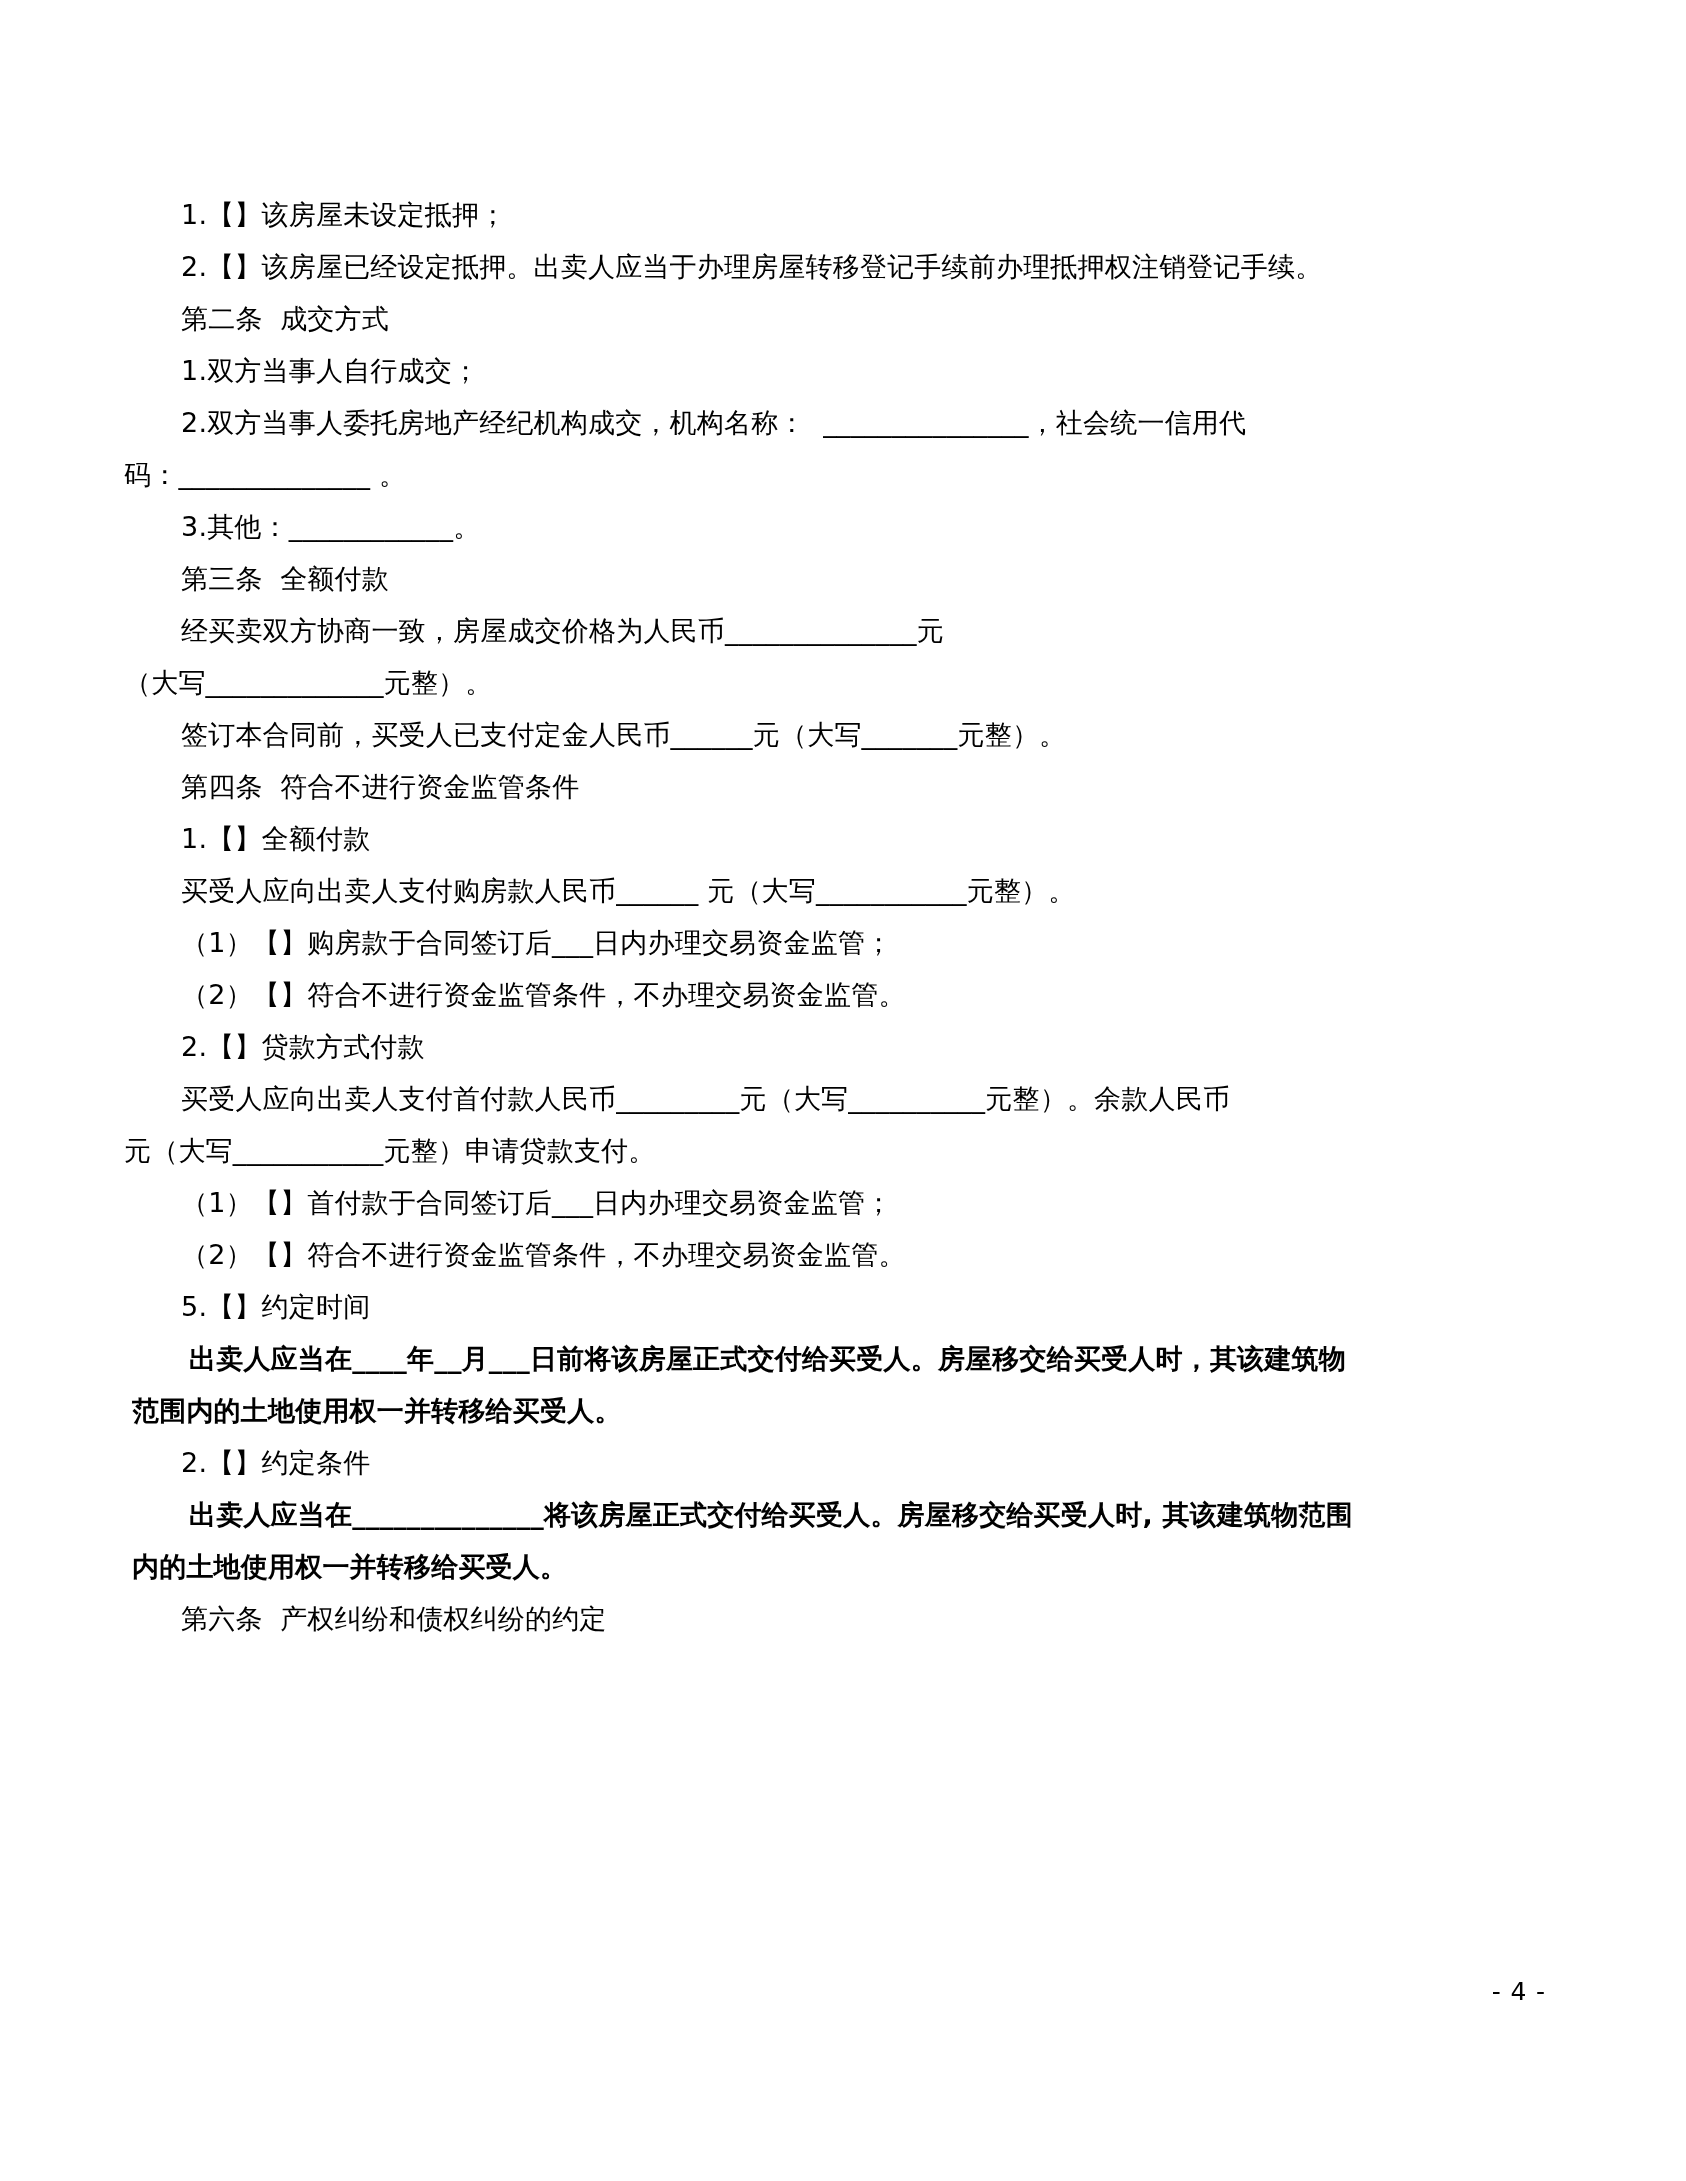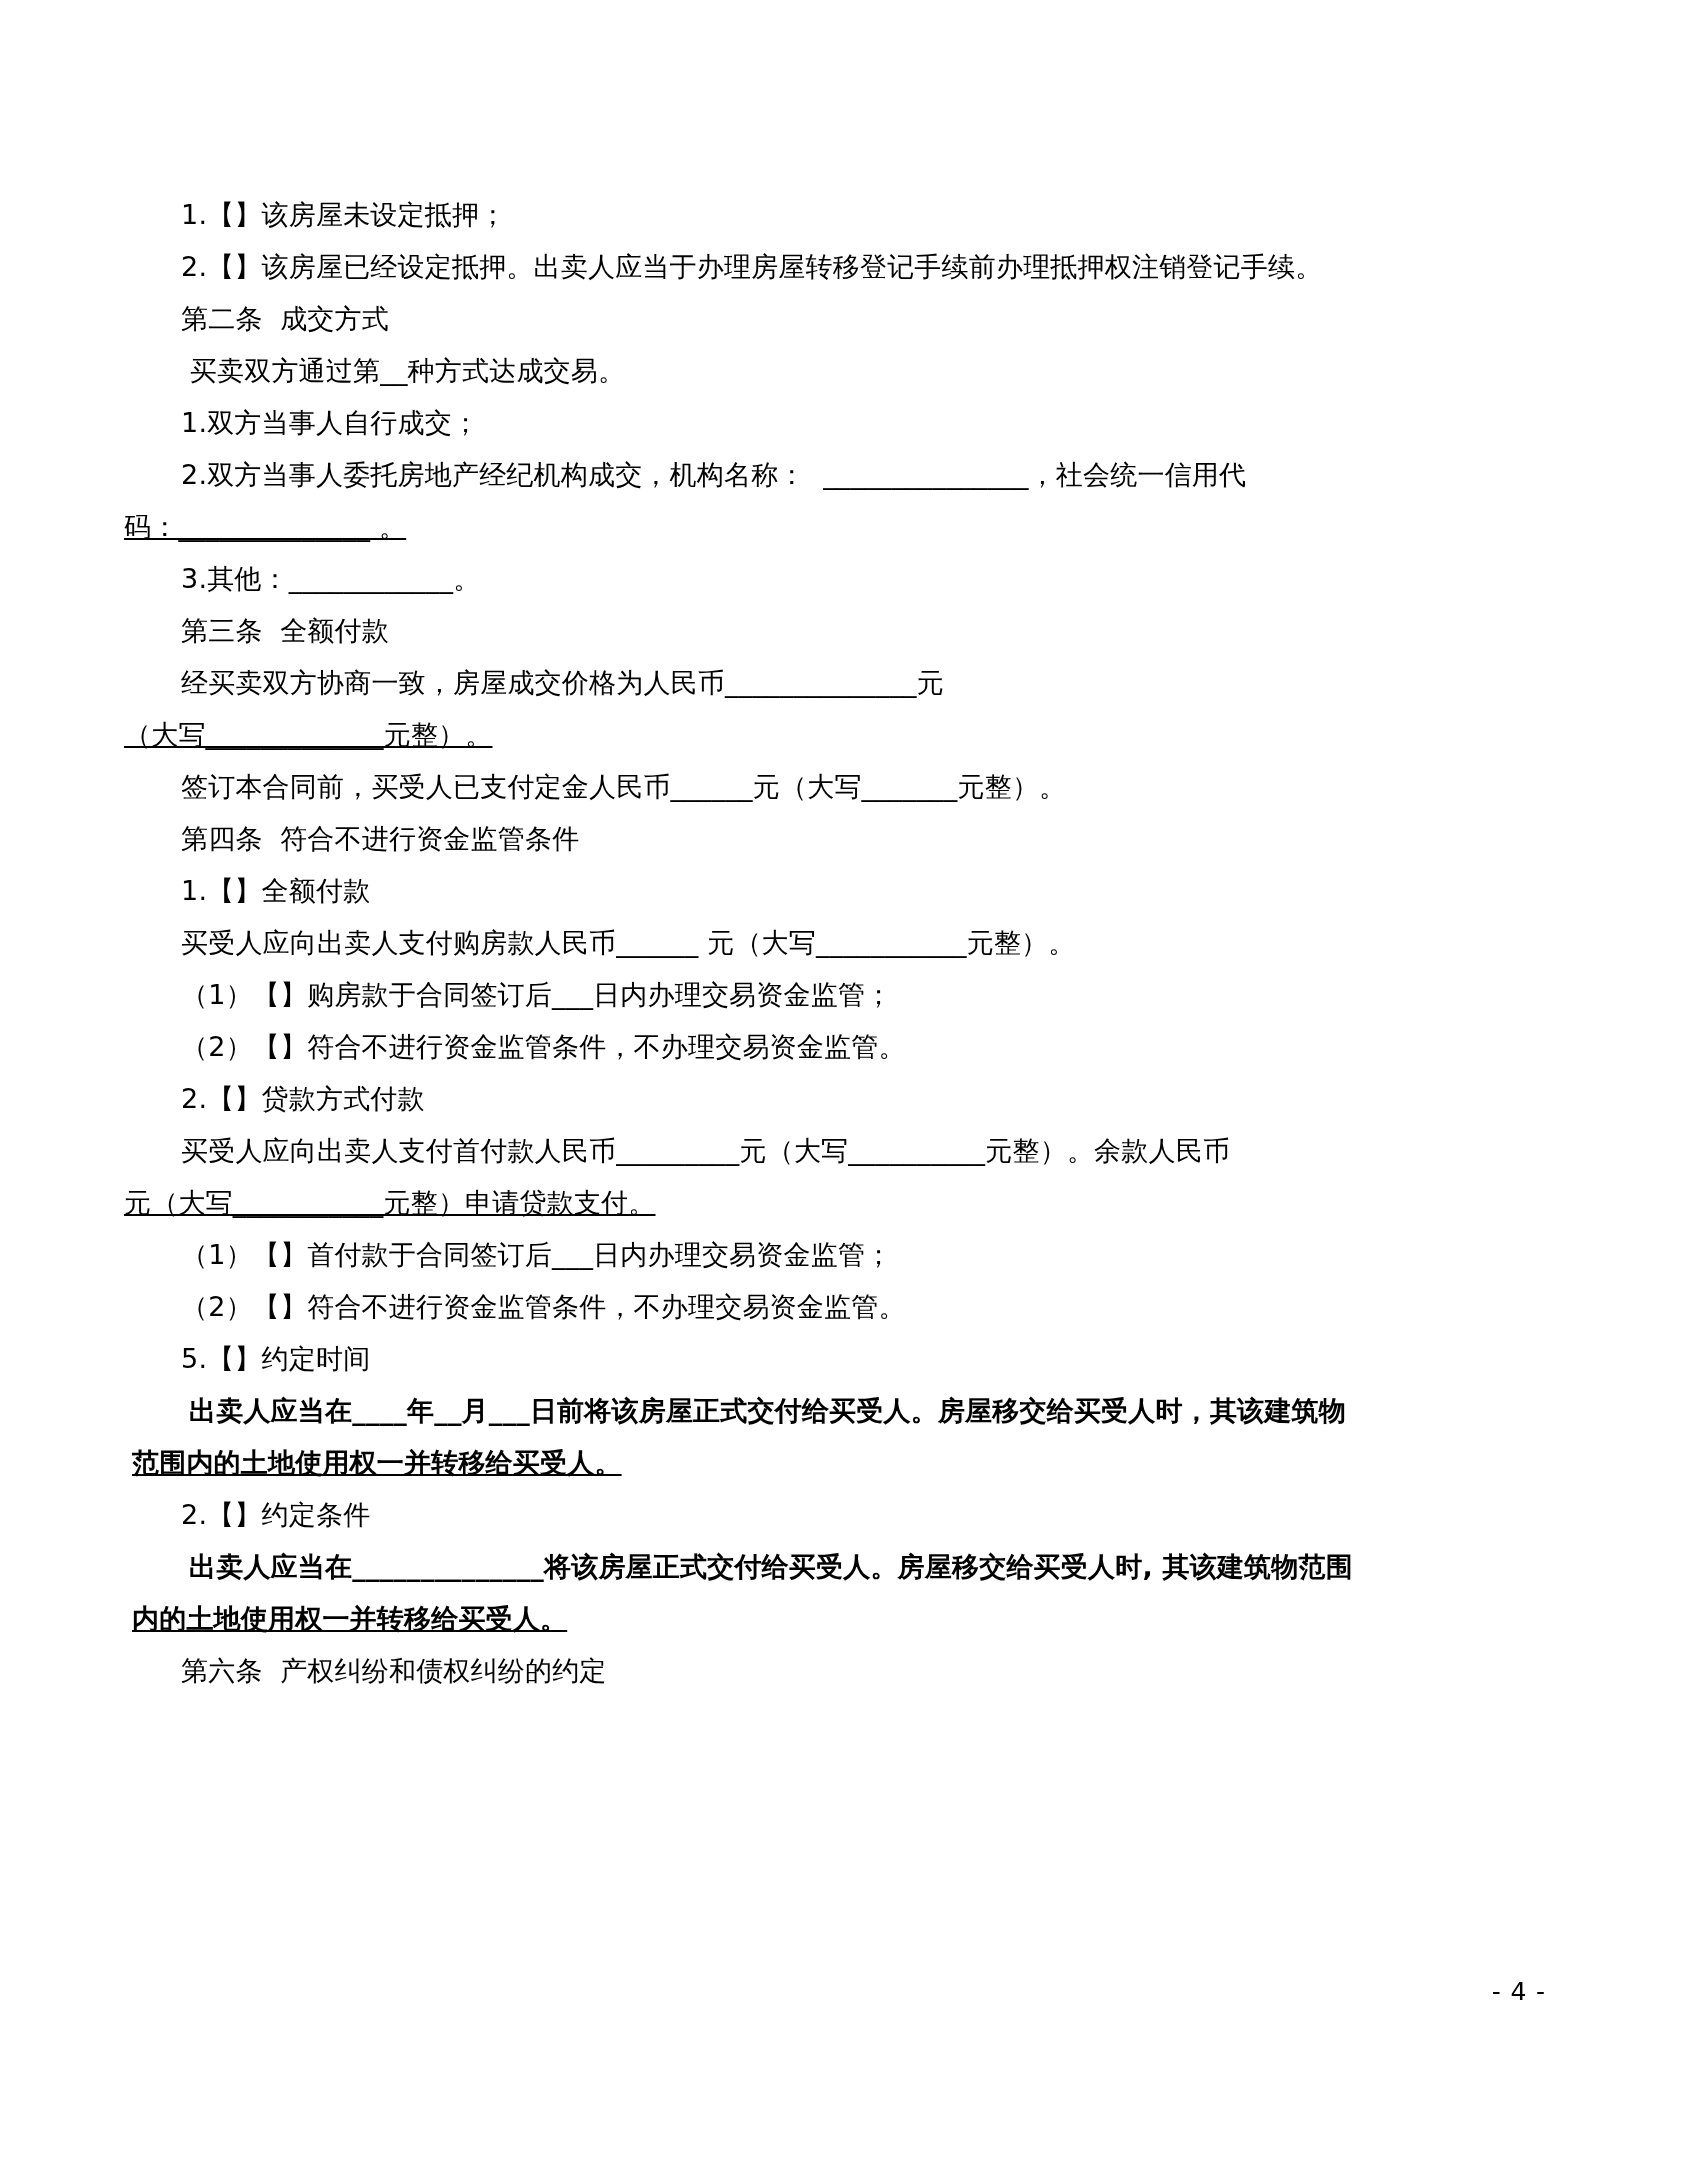--- a/index.html
+++ b/index.html
@@ -35,21 +35,20 @@
     display: flex;
     align-items: center;
     white-space: pre;
     text-align: center;
   }
   .indent {
     padding-left: 57px;
   }
   .noindent {
     padding-left: 0;
-    text-decoration: underline;
   }
   .bold {
     font-weight: 700;
     margin-left: 8px;
   }
   .pagenum {
     position: absolute;
     right: 140px;
     bottom: 176px;
     font-size: 25px;
@@ -58,21 +57,20 @@
   }
 </style>
 </head>
 <body>
 
 <div class="page">
   <div class="doc-body" id="body-container">
       <div class="line indent">1.【】该房屋未设定抵押；</div>
       <div class="line indent">2.【】该房屋已经设定抵押。出卖人应当于办理房屋转移登记手续前办理抵押权注销登记手续。</div>
       <div class="line indent">第二条  成交方式</div>
-      <div class="line indent"> 买卖双方通过第__种方式达成交易。</div>
       <div class="line indent">1.双方当事人自行成交；</div>
       <div class="line indent">2.双方当事人委托房地产经纪机构成交，机构名称：  _______________，社会统一信用代</div>
       <div class="line noindent">码：______________ 。</div>
       <div class="line indent">3.其他：____________。</div>
       <div class="line indent">第三条  全额付款</div>
       <div class="line indent">经买卖双方协商一致，房屋成交价格为人民币______________元</div>
       <div class="line noindent">（大写_____________元整）。</div>
       <div class="line indent">签订本合同前，买受人已支付定金人民币______元（大写_______元整）。</div>
       <div class="line indent">第四条  符合不进行资金监管条件</div>
       <div class="line indent">1.【】全额付款</div>

